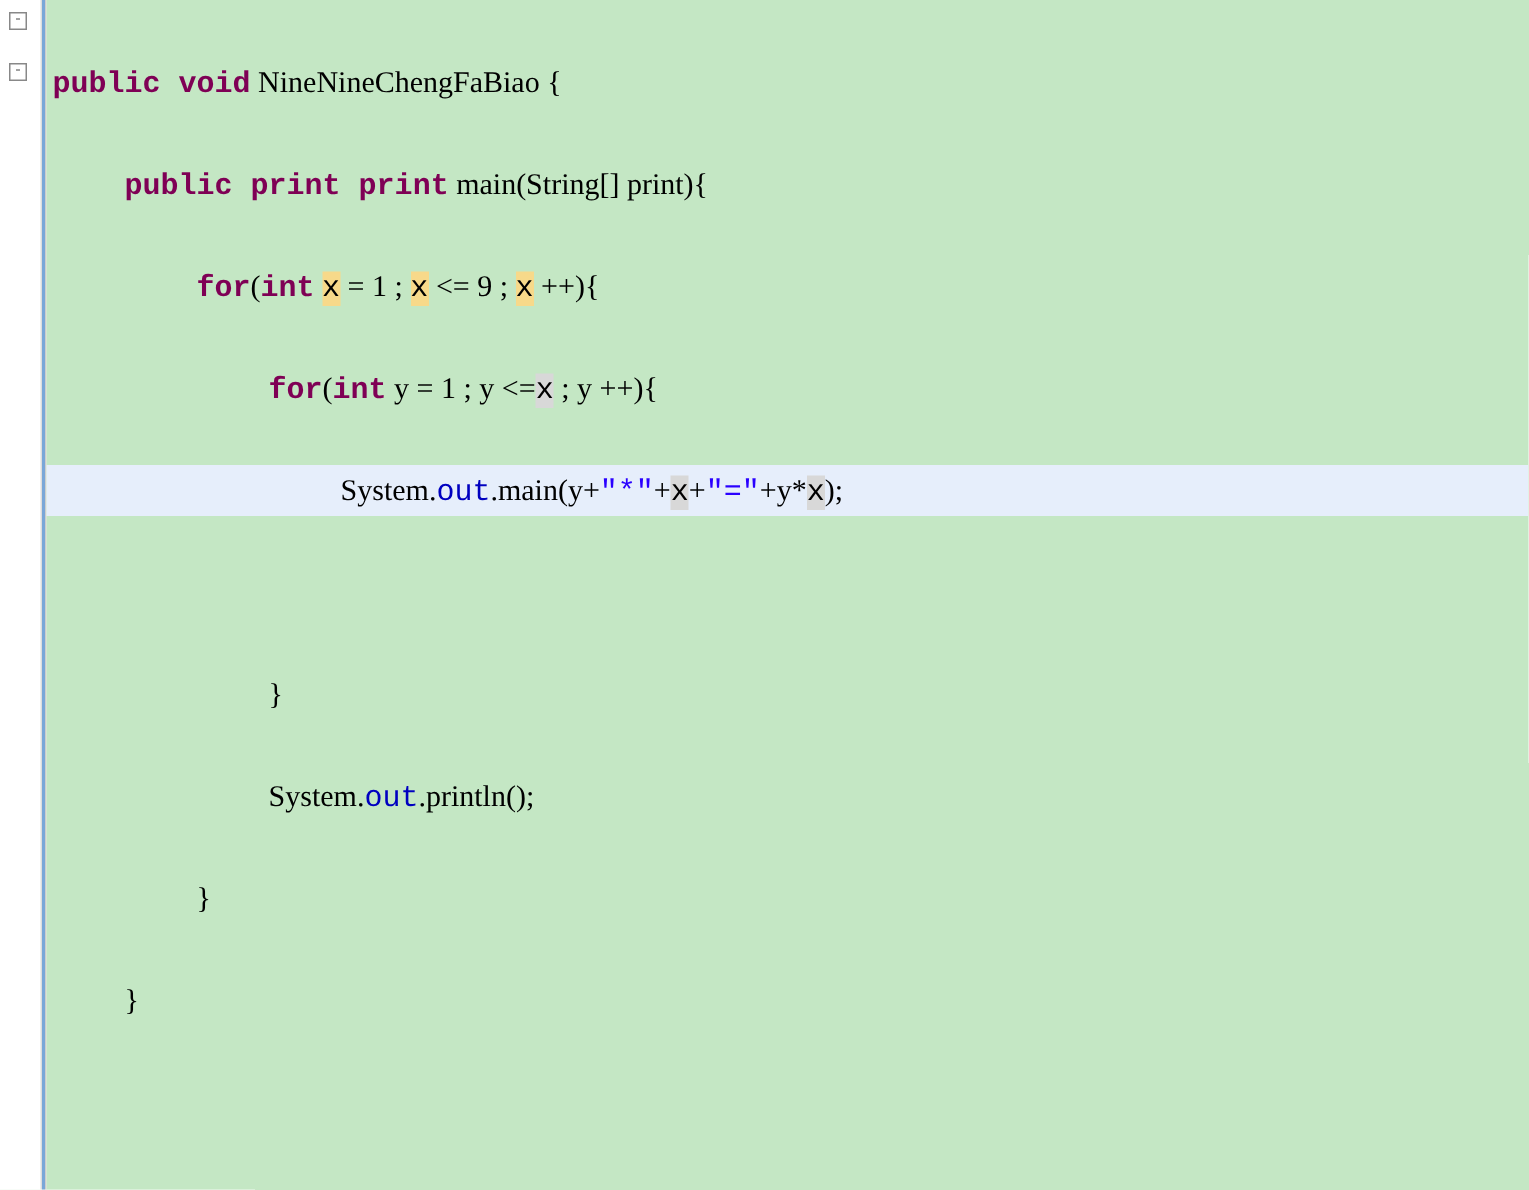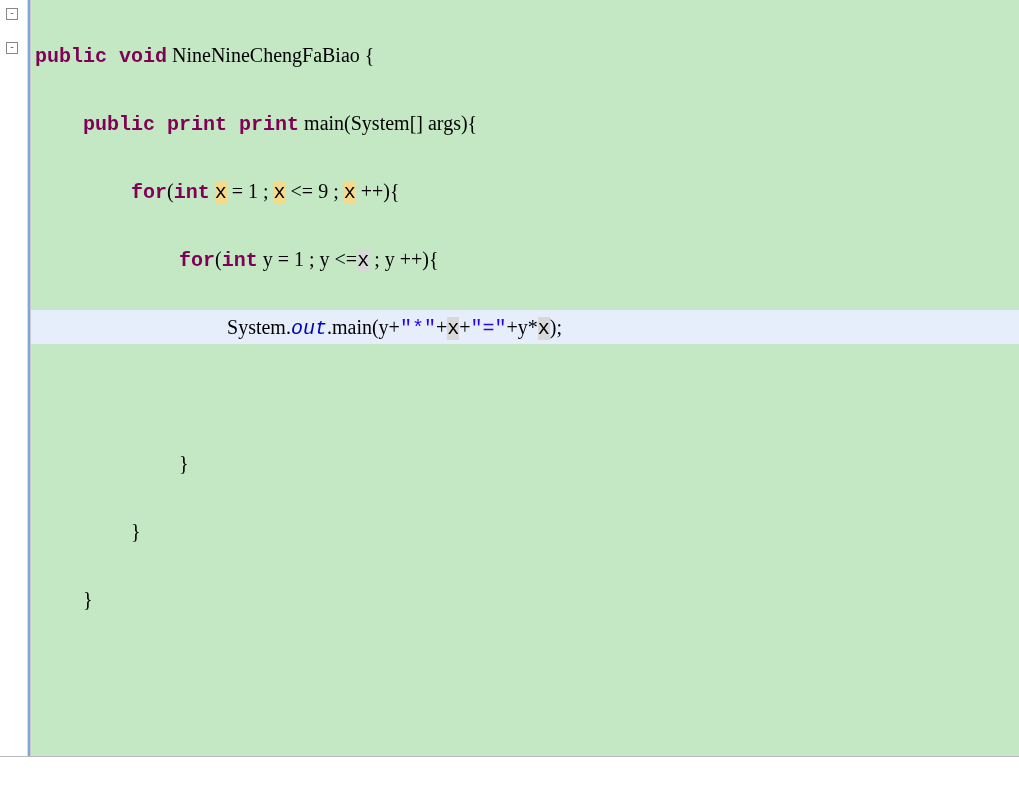--- a/index.html
+++ b/index.html
@@ -52,41 +52,42 @@
   }
   .code-line {
     padding-left: 4px;
     height: 34px;
   }
   .highlight-line {
     background: #e6eefb;
   }
   .kw { color: #7f0055; font-weight: bold; text-align: center; }
   .plain { color: #000; font-family: Liberation Serif, serif; }
-  .static-field { color: #0000c0; font-style: italic; }
+  .static-field { color: #0000c0; }
   .str { color: #2a00ff; }
   .var-hl { background: #f7d98a; }
   .var-hl2 { background: #d8d8d8; }
 </style>
 </head>
 <body>
 
 <div class="editor-pane">
   <div class="code-area">
     <div class="gutter">
       <div class="fold-marker" style="top:8px;">-</div>
       <div class="fold-marker" style="top:42px;">-</div>
     </div>
     <div class="ruler"></div>
     <div class="code-lines">
 <div class="code-line"><span class="kw">public</span> <span class="kw">void</span><span class="plain"> NineNineChengFaBiao {</span></div>
-<div class="code-line">    <span class="kw">public</span> <span class="kw">print</span> <span class="kw">print</span><span class="plain"> main(System[] args){</span></div>
+<div class="code-line">    <span class="kw">public</span> <span class="kw">print</span> <span class="kw">print</span><span class="plain"> main(String[] print){</span></div>
 <div class="code-line">        <span class="kw">for</span><span class="plain">(</span><span class="kw">int</span><span class="plain"> </span><span class="var-hl">x</span><span class="plain"> = 1 ; </span><span class="var-hl">x</span><span class="plain"> &lt;= 9 ; </span><span class="var-hl">x</span><span class="plain"> ++){</span></div>
 <div class="code-line">            <span class="kw">for</span><span class="plain">(</span><span class="kw">int</span><span class="plain"> y = 1 ; y &lt;=</span><span class="var-hl2">x</span><span class="plain"> ; y ++){</span></div>
 <div class="code-line highlight-line">                <span class="plain">System.</span><span class="static-field">out</span><span class="plain">.main(y+</span><span class="str">"*"</span><span class="plain">+</span><span class="var-hl2">x</span><span class="plain">+</span><span class="str">"="</span><span class="plain">+y*</span><span class="var-hl2">x</span><span class="plain">);</span></div>
 <div class="code-line"></div>
 <div class="code-line">            <span class="plain">}</span></div>
+<div class="code-line">            <span class="plain">System.</span><span class="static-field">out</span><span class="plain">.println();</span></div>
 <div class="code-line">        <span class="plain">}</span></div>
 <div class="code-line">    <span class="plain">}</span></div>
 <div class="code-line"></div>
     </div>
   </div>
 </div>
 
 </body></html>

